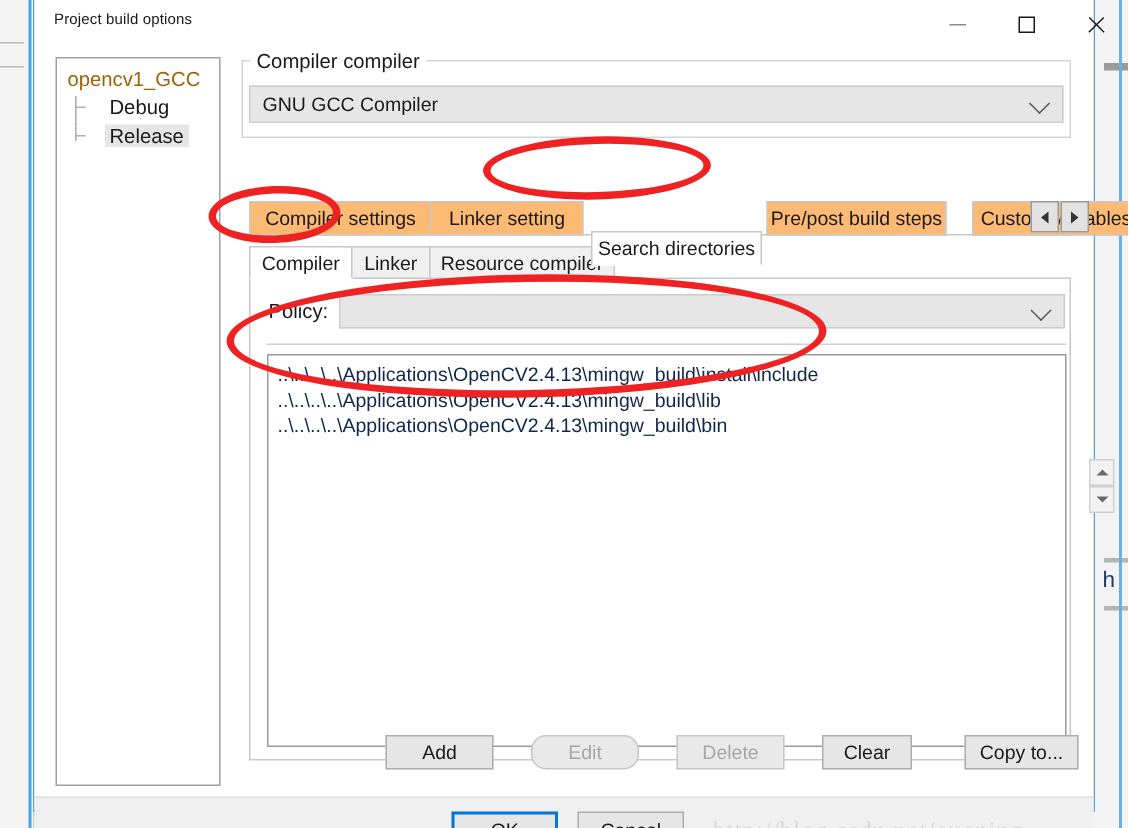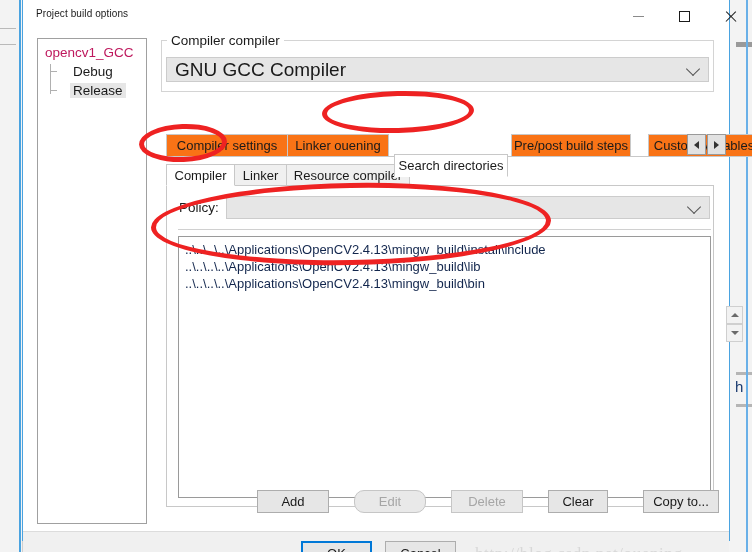--- a/index.html
+++ b/index.html
@@ -61,21 +61,21 @@
   .dialog-body {
     position:absolute; left:0; top:33px; width:706px; height:507px;
     background:#ffffff;
   }
 
   
   .tree-panel {
     position:absolute; left:14px; top:5px; width:110px; height:486px;
     background:#ffffff; border:1px solid #a0a0a0; box-sizing:border-box;
   }
-  .tree-root { position:absolute; left:7px; top:6px; font-size:13.5px; color:#be185d; white-space:nowrap; }
+  .tree-root { position:absolute; left:7px; top:6px; font-size:13.5px; color:#a16207; white-space:nowrap; }
   .tree-child { position:absolute; left:20px; font-size:13.5px; color:#1a1a1a; white-space:nowrap; padding:0 3px;margin-left:12px; }
   .tree-debug { top:25px; }
   .tree-release { top:44px; background:#e6e6e6; }
   .tree-line-v { position:absolute; left:12px; top:25px; width:1px; height:30px; background:#b0b0b0;
      background-image:linear-gradient(#b0b0b0 50%, transparent 50%); background-size:1px 3px; }
   .tree-line-h1 { position:absolute; left:12px; top:32px; width:7px; height:1px; background:#b0b0b0; }
   .tree-line-h2 { position:absolute; left:12px; top:51px; width:7px; height:1px; background:#b0b0b0; }
 
   
   .group-compiler {
@@ -85,32 +85,32 @@
   .group-legend {
     position:absolute; left:144px; top:0px; background:#ffffff;
     padding:0 4px; font-size:13.5px; color:#1a1a1a;
   }
   .combo {
     position:absolute; box-sizing:border-box;
     background:#e6e6e6; border:1px solid #cccccc;
     display:flex; align-items:center;
   }
   .combo-compiler { left:143px; top:24px; width:543px; height:25px; }
-  .combo-text { padding-left:8px; font-size:19px; color:#1a1a1a; white-space:nowrap; }
+  .combo-text { padding-left:8px; font-size:13px; color:#1a1a1a; white-space:nowrap; }
   .combo-arrow {
     position:absolute; right:10px; top:50%; width:9px; height:9px;
     margin-top:-6px; border-right:1.5px solid #555; border-bottom:1.5px solid #555;
     transform: rotate(45deg);
   }
 
   
   .tabs-main { position:absolute; left:143px; top:101px; width:548px; height:23px; }
   .tab {
     position:absolute; top:0; height:23px; box-sizing:border-box;
-    background:#f97316; border:1px solid #c8c8c8;
+    background:#fdba74; border:1px solid #c8c8c8;
     display:flex; align-items:center; justify-content:center;
     font-size:13px; color:#1a1a1a; white-space:nowrap; padding:0 7px;
   }
   .tab.active { background:#ffffff; border-bottom-color:#ffffff; z-index:3; }
   .tabs-underline { position:absolute; left:143px; top:123px; width:548px; height:1px; background:#c8c8c8; }
 
   .tab-scroll {
     position:absolute; top:101px; width:19px; height:21px; box-sizing:border-box;
     background:#e2e2e2; border:1px solid #9a9a9a;
     display:flex; align-items:center; justify-content:center;
@@ -250,21 +250,21 @@
 
       <div class="group-compiler"></div>
       <div class="group-legend">Compiler compiler</div>
       <div class="combo combo-compiler">
         <span class="combo-text">GNU GCC Compiler</span>
         <span class="combo-arrow"></span>
       </div>
 
       <div class="tabs-main">
         <div class="tab" style="left:0px;   width:122px;">Compiler settings</div>
-        <div class="tab" style="left:121px; width:102px;">Linker ouening</div>
+        <div class="tab" style="left:121px; width:102px;">Linker setting</div>
         <div class="tab active" style="left:228px; width:114px;margin-top:20px;">Search directories</div>
         <div class="tab" style="left:345px; width:120px;">Pre/post build steps</div>
         <div class="tab" style="left:482px; width:112px;">Custom variables</div>
 
       </div>
       <div class="tabs-underline"></div>
       <div class="tab-scroll tab-scroll-left">
           <span class="arr-left"></span>
         </div>
       <div class="tab-scroll tab-scroll-right">

